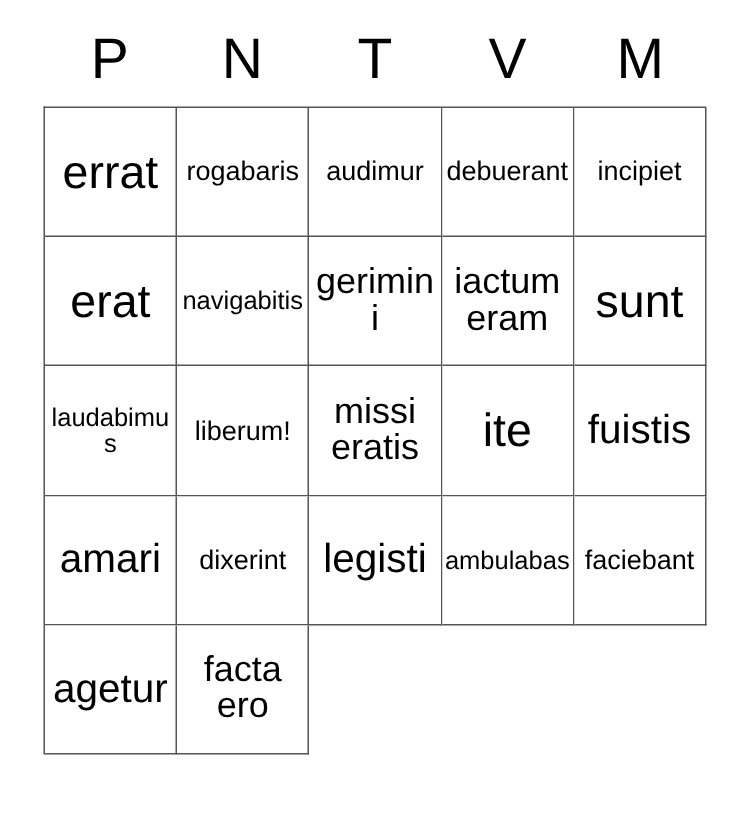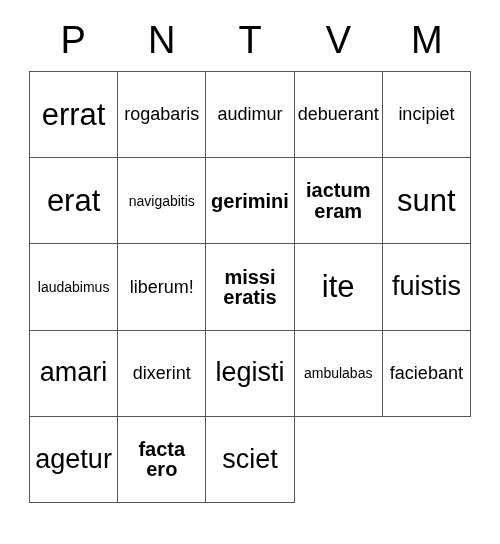--- a/index.html
+++ b/index.html
@@ -75,24 +75,24 @@
     width: 100%;
     line-height: 1.02;
     word-break: normal;
     overflow-wrap: break-word;
     hyphens: none;
   }
 
   
   .fs-xl   { font-size: 31px; }
   .fs-lg   { font-size: 27px; }
-  .fs-md   { font-size: 20px; font-weight: bold; }
+  .fs-md   { font-size: 24px; }
   .fs-sm   { font-size: 18px; }
   .fs-xs   { font-size: 18px; }
-  .fs-xxs  { font-size: 14px; }
+  .fs-xxs  { font-size: 17px; }
 </style>
 </head>
 <body>
 
 <div id="bingo-card">
 
   <div id="header-row">
     <div class="header-letter">P</div>
     <div class="header-letter">N</div>
     <div class="header-letter">T</div>
@@ -165,18 +165,15 @@
       </div>
     <div class="cell">
         <span class="cell-text fs-xs">faciebant</span>
       </div>
     <div class="cell">
         <span class="cell-text fs-lg">agetur</span>
       </div>
     <div class="cell">
         <span class="cell-text fs-md">facta ero</span>
       </div>
-    <div class="cell">
-        <span class="cell-text fs-lg">sciet</span>
-      </div>
 
   </div>
 </div>
 
 </body></html>

